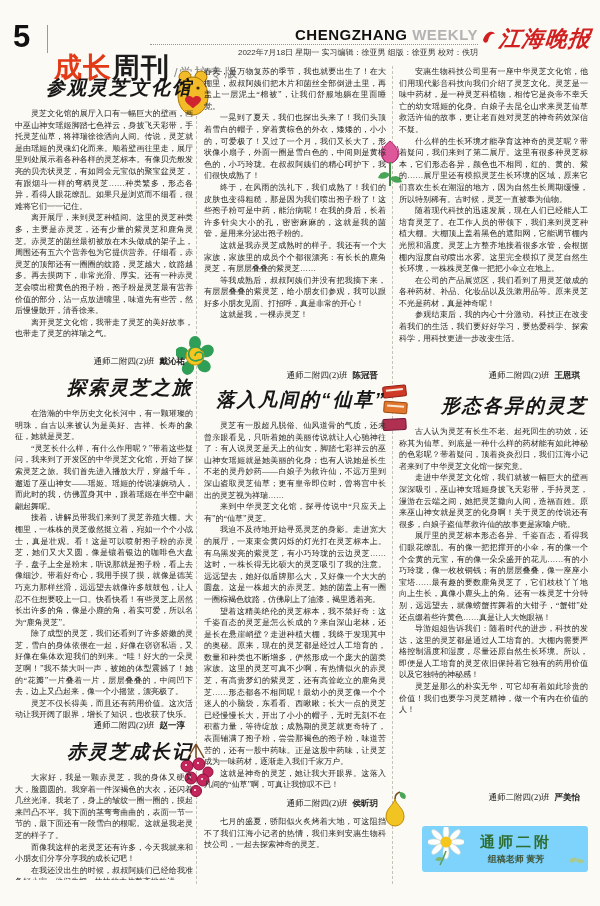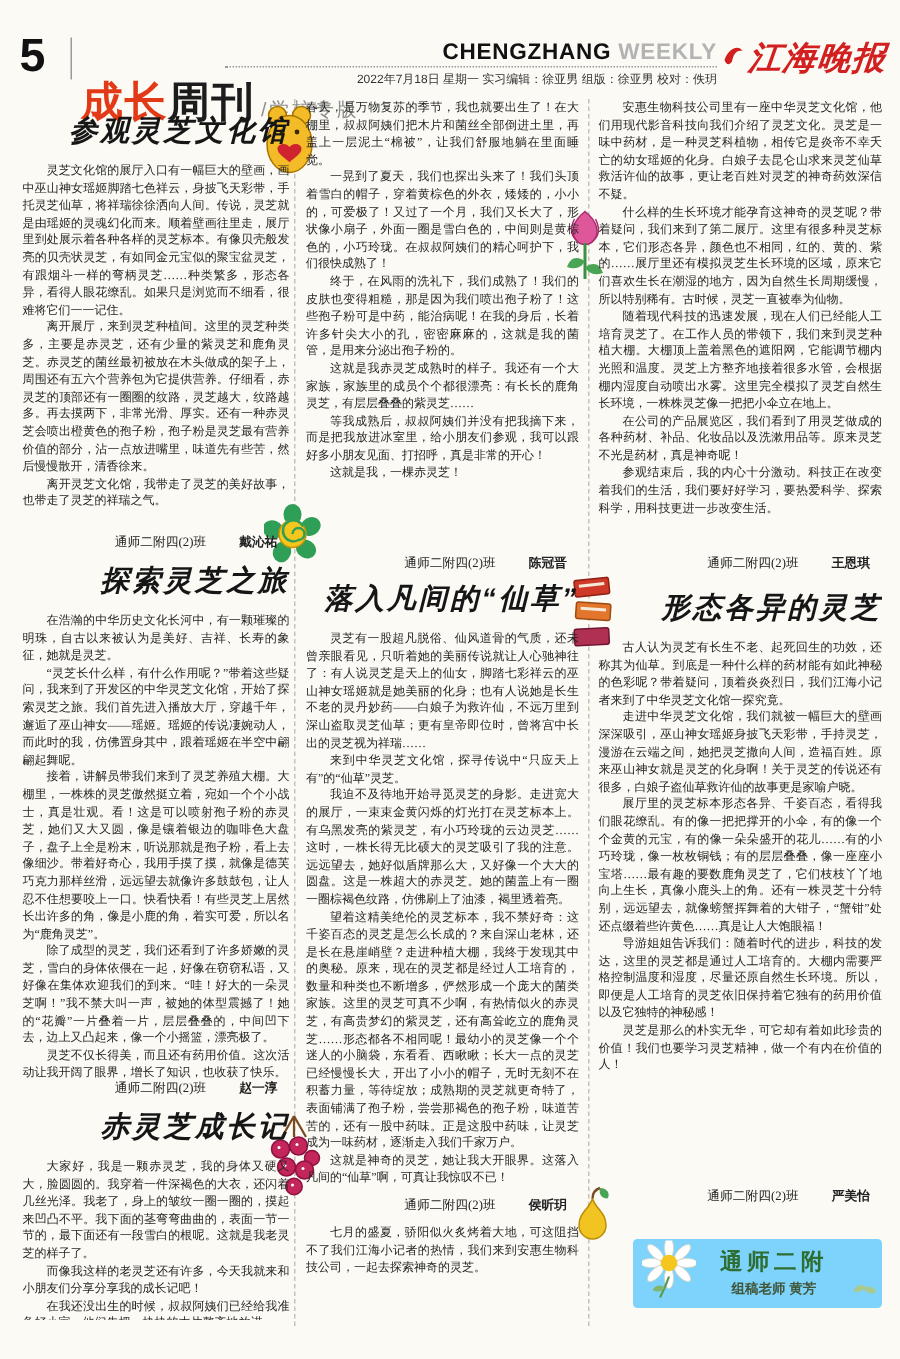--- a/index.html
+++ b/index.html
@@ -23,21 +23,21 @@
   .paperlogo .txt{font-family:"DejaVu Serif",serif;font-style:italic;font-weight:bold;
                   font-size:22px;color:#d21f1f;letter-spacing:1px;transform:skewX(-6deg);}
   
   .vdiv{position:absolute;top:66px;height:818px;width:0;border-left:1px dashed #c7c2b8;}
   .art{position:absolute;overflow:hidden;}
   .art-title{font-family:"Liberation Sans","DejaVu Sans",sans-serif;font-weight:bold;
              font-size:19px;letter-spacing:2px;text-align:right;color:#161616;margin:0 0 8px 0;line-height:24px;font-style:italic;}
   .paras p{font-size:8px;line-height:11.6px;text-align:justify;text-indent:2em;margin:0;}
   .cont p:first-child{text-indent:0;}
   .byline{position:absolute;right:8px;bottom:2px;font-size:8.5px;color:#222;white-space:nowrap;}
-  .byline b{margin-left:22px;}
+  .byline b{margin-left:5px;}
   
   .credit-box{position:absolute;left:422px;top:826px;width:166px;height:46px;background:#7dd3fc;
               border-radius:3px;display:flex;align-items:center;}
   .credit-text{flex:1;text-align:center;}
   .credit-school{font-family:"Liberation Sans",sans-serif;font-weight:bold;font-size:15px;
                  color:#2f6e33;letter-spacing:3px;line-height:18px;}
   .credit-sub{font-family:"Liberation Sans",sans-serif;font-weight:bold;font-size:9px;color:#41563a;margin-top:2px;}
   .icon{position:absolute;}
 </style>
 </head>
@@ -164,21 +164,21 @@
         <p>在我还没出生的时候，叔叔阿姨们已经给我准备好小家。他们先把一块块的木片整齐地放进一</p>
       </div>
   </section>
 
   <section class="art" style="left:204px;top:66px;width:182px;height:318px;">
     <div class="paras cont">
         <p>春天，是万物复苏的季节，我也就要出生了！在大棚里，叔叔阿姨们把木片和菌丝全部倒进土里，再盖上一层泥土“棉被”，让我们舒服地躺在里面睡觉。</p>
         <p>一晃到了夏天，我们也探出头来了！我们头顶着雪白的帽子，穿着黄棕色的外衣，矮矮的，小小的，可爱极了！又过了一个月，我们又长大了，形状像小扇子，外面一圈是雪白色的，中间则是黄棕色的，小巧玲珑。在叔叔阿姨们的精心呵护下，我们很快成熟了！</p>
         <p>终于，在风雨的洗礼下，我们成熟了！我们的皮肤也变得粗糙，那是因为我们喷出孢子粉了！这些孢子粉可是中药，能治病呢！在我的身后，长着许多针尖大小的孔，密密麻麻的，这就是我的菌管，是用来分泌出孢子粉的。</p>
         <p>这就是我赤灵芝成熟时的样子。我还有一个大家族，家族里的成员个个都很漂亮：有长长的鹿角灵芝，有层层叠叠的紫灵芝……</p>
-        <p>等我成熟后，叔叔阿姨们并没有把我摘下来，而是把我放进冰室里，给小朋友们参观，我可以跟好多小朋友见面、打招呼，真是非常的开心！</p>
+        <p>等我成熟后，叔叔阿姨们并没有把我摘下来，有层层叠叠的紫灵芝，给小朋友们参观，我可以跟好多小朋友见面、打招呼，真是非常的开心！</p>
         <p>这就是我，一棵赤灵芝！</p>
       </div>
     <div class="byline"><span>通师二附四(2)班</span><b>陈冠晋</b></div>
   </section>
 
   <section class="art" style="left:204px;top:388px;width:182px;height:424px;">
     <h2 class="art-title">落入凡间的“仙草”</h2>
     <div class="paras">
         <p>灵芝有一股超凡脱俗、仙风道骨的气质，还未曾亲眼看见，只听着她的美丽传说就让人心驰神往了：有人说灵芝是天上的仙女，脚踏七彩祥云的巫山神女瑶姬就是她美丽的化身；也有人说她是长生不老的灵丹妙药——白娘子为救许仙，不远万里到深山盗取灵芝仙草；更有皇帝即位时，曾将宫中长出的灵芝视为祥瑞……</p>
         <p>来到中华灵芝文化馆，探寻传说中“只应天上有”的“仙草”灵芝。</p>

